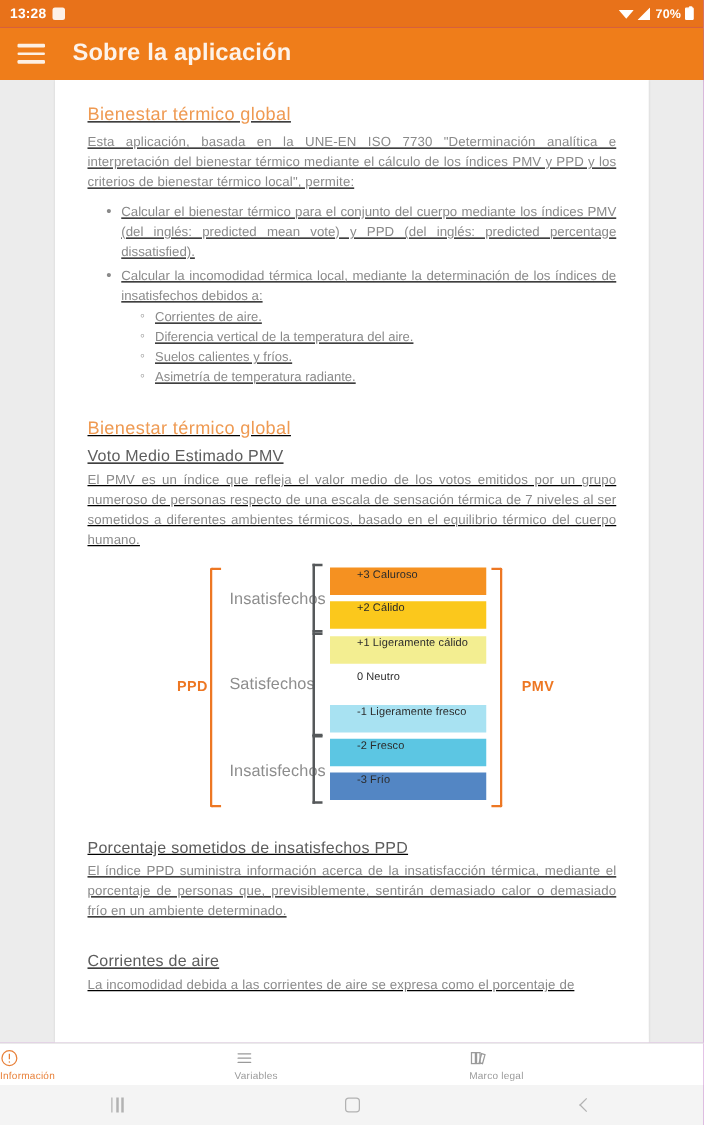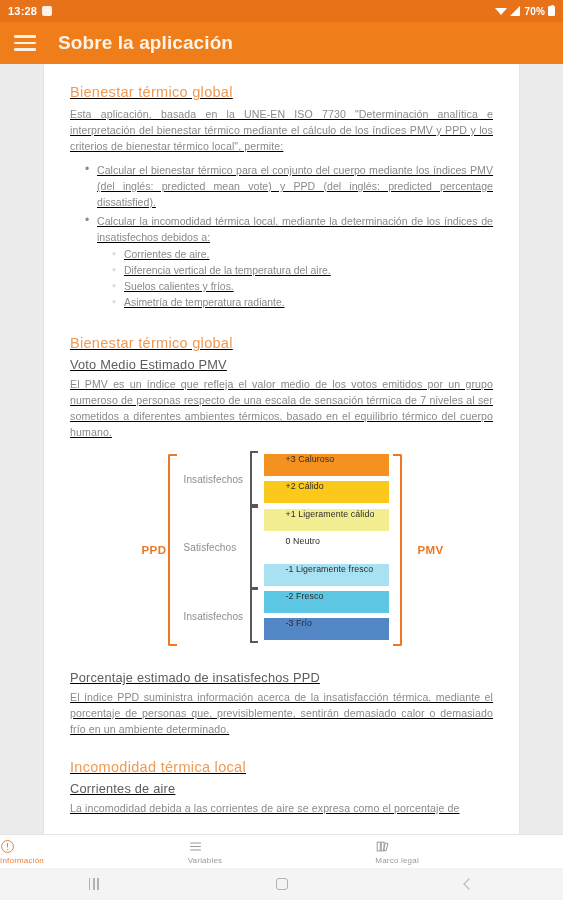--- a/index.html
+++ b/index.html
@@ -101,21 +101,21 @@
   .outer-bracket.right { right:0;   border-right:2.2px solid #ed7723; border-radius:0 2px 2px 0; }
   .lbl-ppd, .lbl-pmv {
     position:absolute; top:50%; transform:translateY(-50%);
     color:#ed7723; font-size:11.5px; font-weight:bold; letter-spacing:.4px;
   }
   .lbl-ppd { left:-20px; }
   .lbl-pmv { right:-42px; }
 
   .grp-labels { position:absolute; left:22px; top:0; width:62px; height:192px; }
   .grp-label {
-    position:absolute; color:#8d8d8d; font-size:10px;
+    position:absolute; color:#8d8d8d; font-size:13px;
     letter-spacing:.1px; white-space:nowrap; transform:translateY(-50%);
   }
 
   .inner-brackets { position:absolute; left:88px; top:0; width:10px; height:192px; }
   .ibracket {
     position:absolute; left:0; width:8px;
     border-left:2px solid #55585a;
     border-top:2px solid #55585a;
     border-bottom:2px solid #55585a;
   }
@@ -257,26 +257,25 @@
                 <span>-2 Fresco</span>
               </div>
               <div class="bar" style="top: 164.4px; height: 22px; background: rgb(83, 134, 196);">
                 <span>-3 Frío</span>
               </div>
             </div>
         </div>
 
         <div class="gap-lg"></div>
 
-        <h3 class="sub">Porcentaje estimado de insatisfechos PPD</h3>
+        <h3 class="sub">Porcentaje sometidos de insatisfechos PPD</h3>
         <p class="body">El índice PPD suministra información acerca de la insatisfacción térmica, mediante el porcentaje de personas que, previsiblemente, sentirán demasiado calor o demasiado frío en un ambiente determinado.</p>
 
         <div class="gap-lg"></div>
 
-        <h2 class="section">Incomodidad térmica local</h2>
         <h3 class="sub">Corrientes de aire</h3>
         <p class="body">La incomodidad debida a las corrientes de aire se expresa como el porcentaje de</p>
 
         <div style="height:24px"></div>
       </div>
       <div class="fade-bottom"></div>
     </div>
   </div>
 
   <div class="tabbar">

